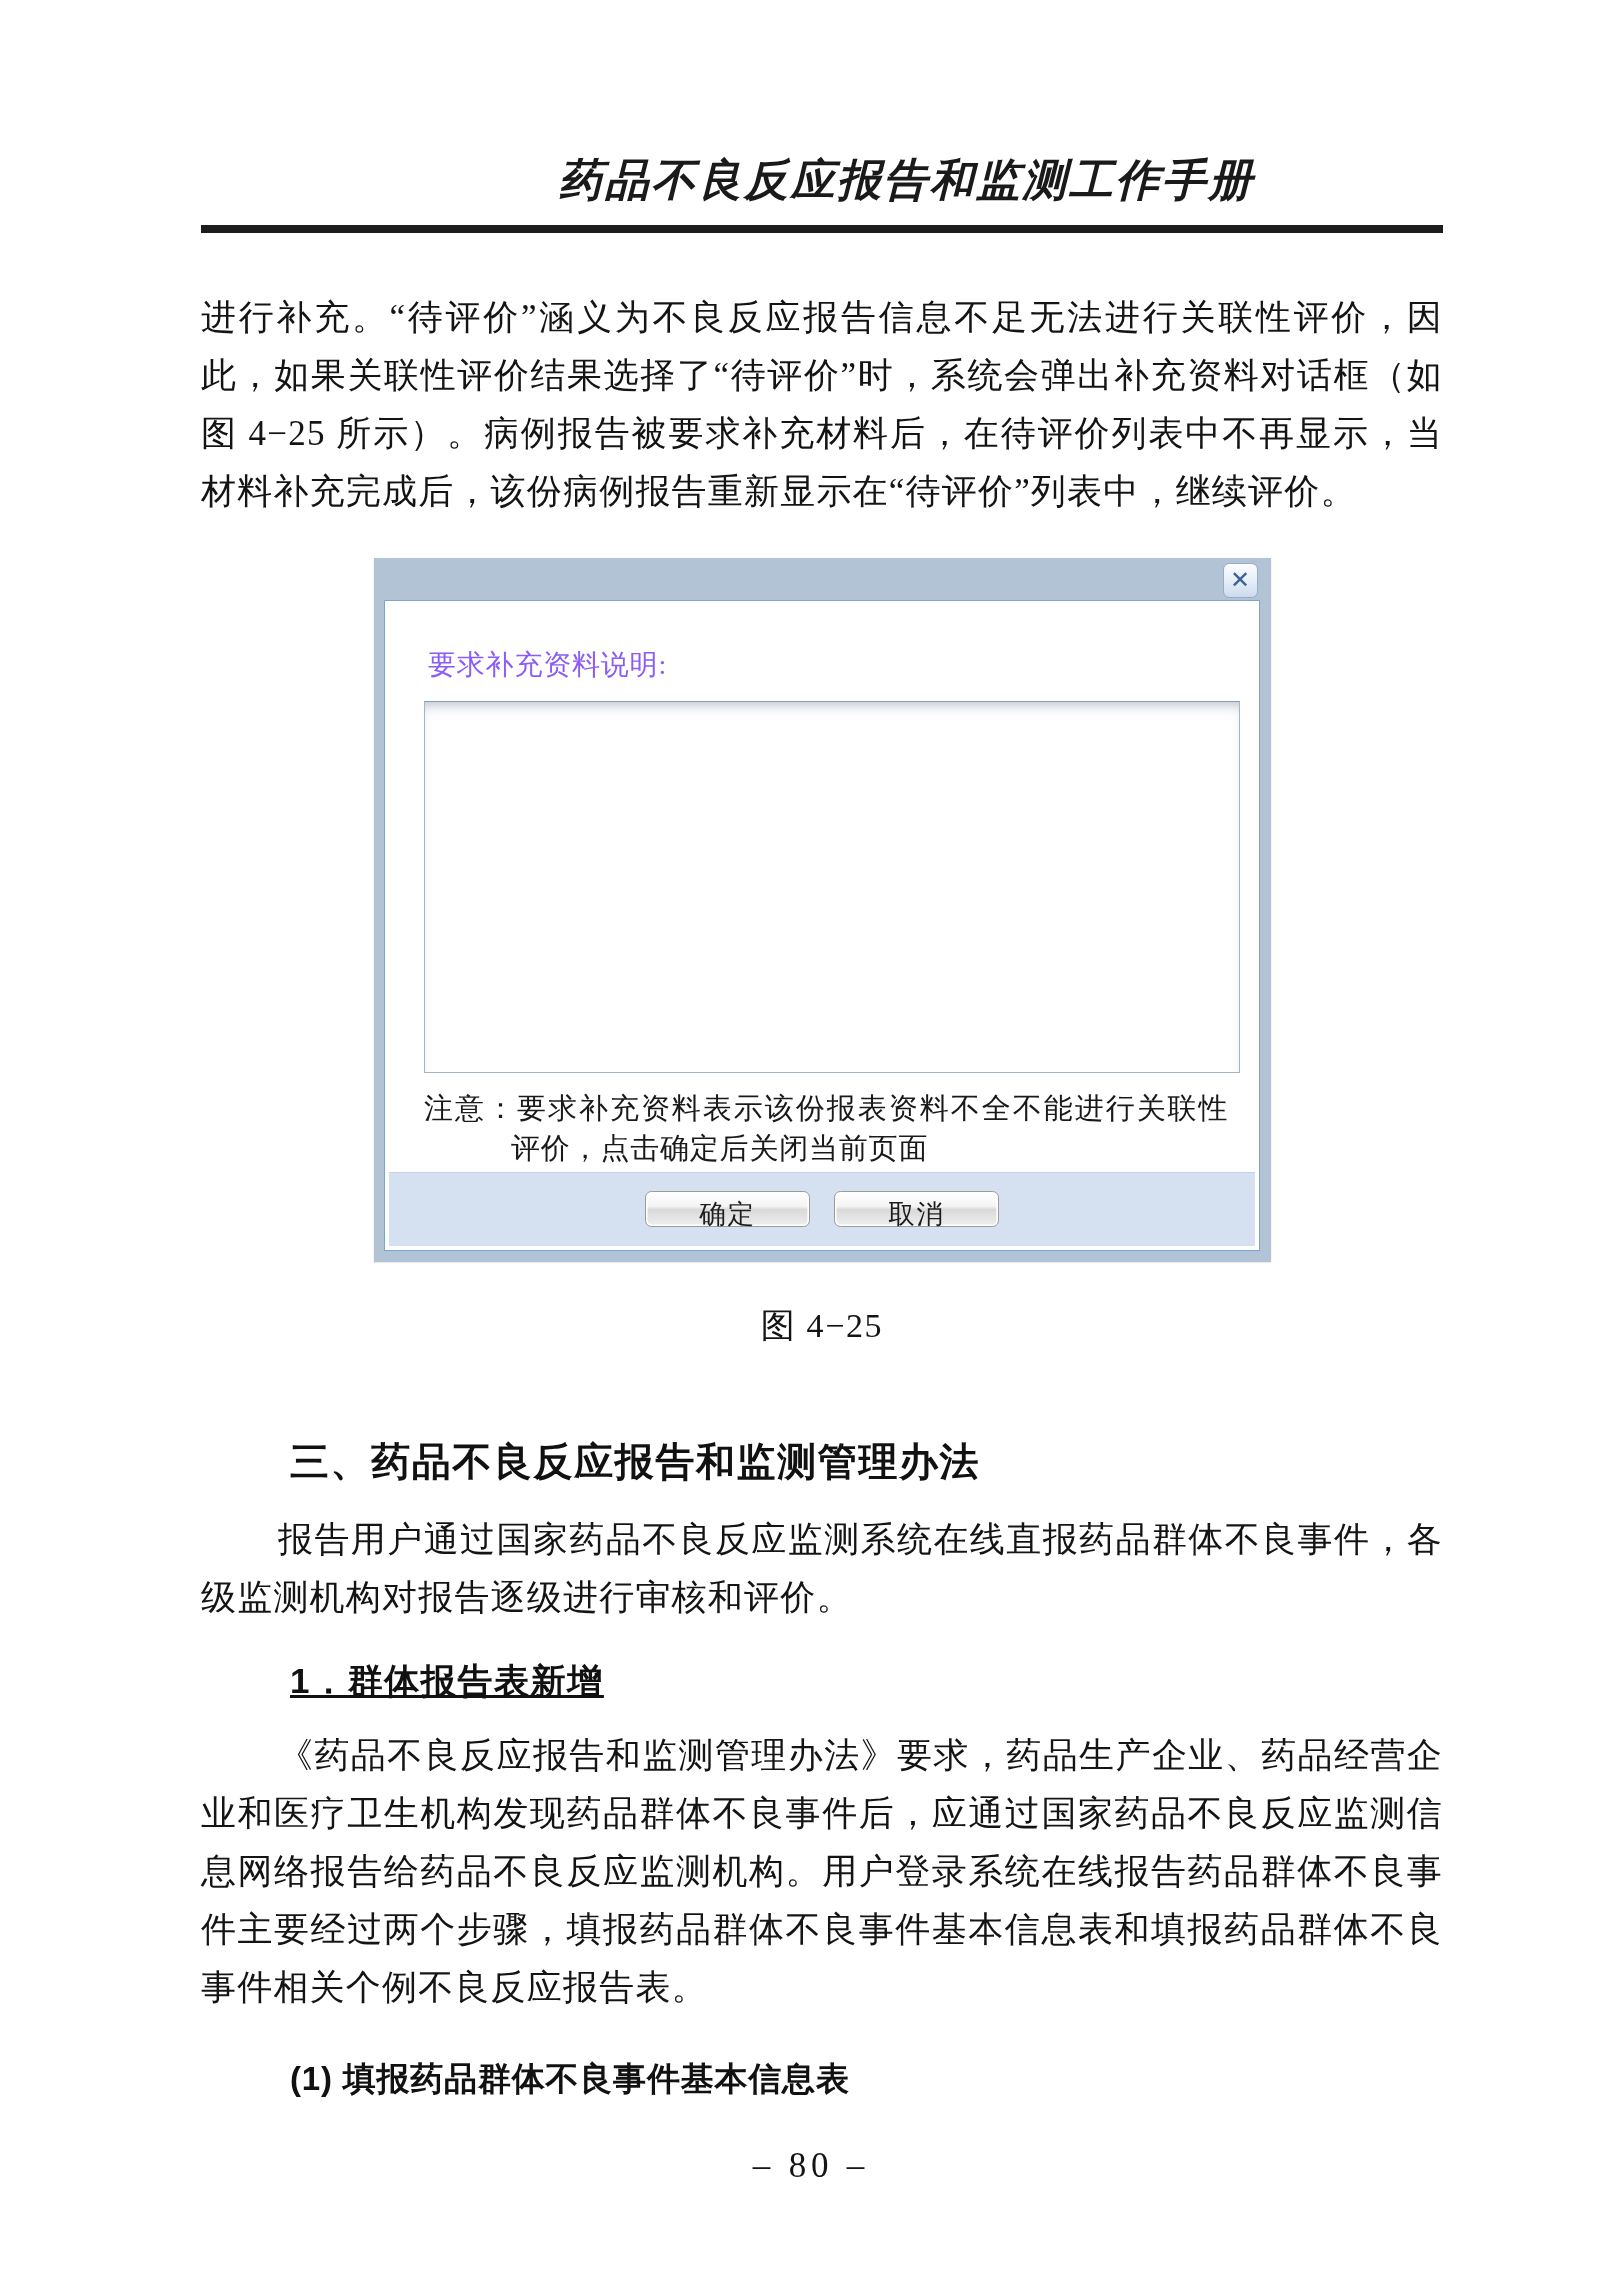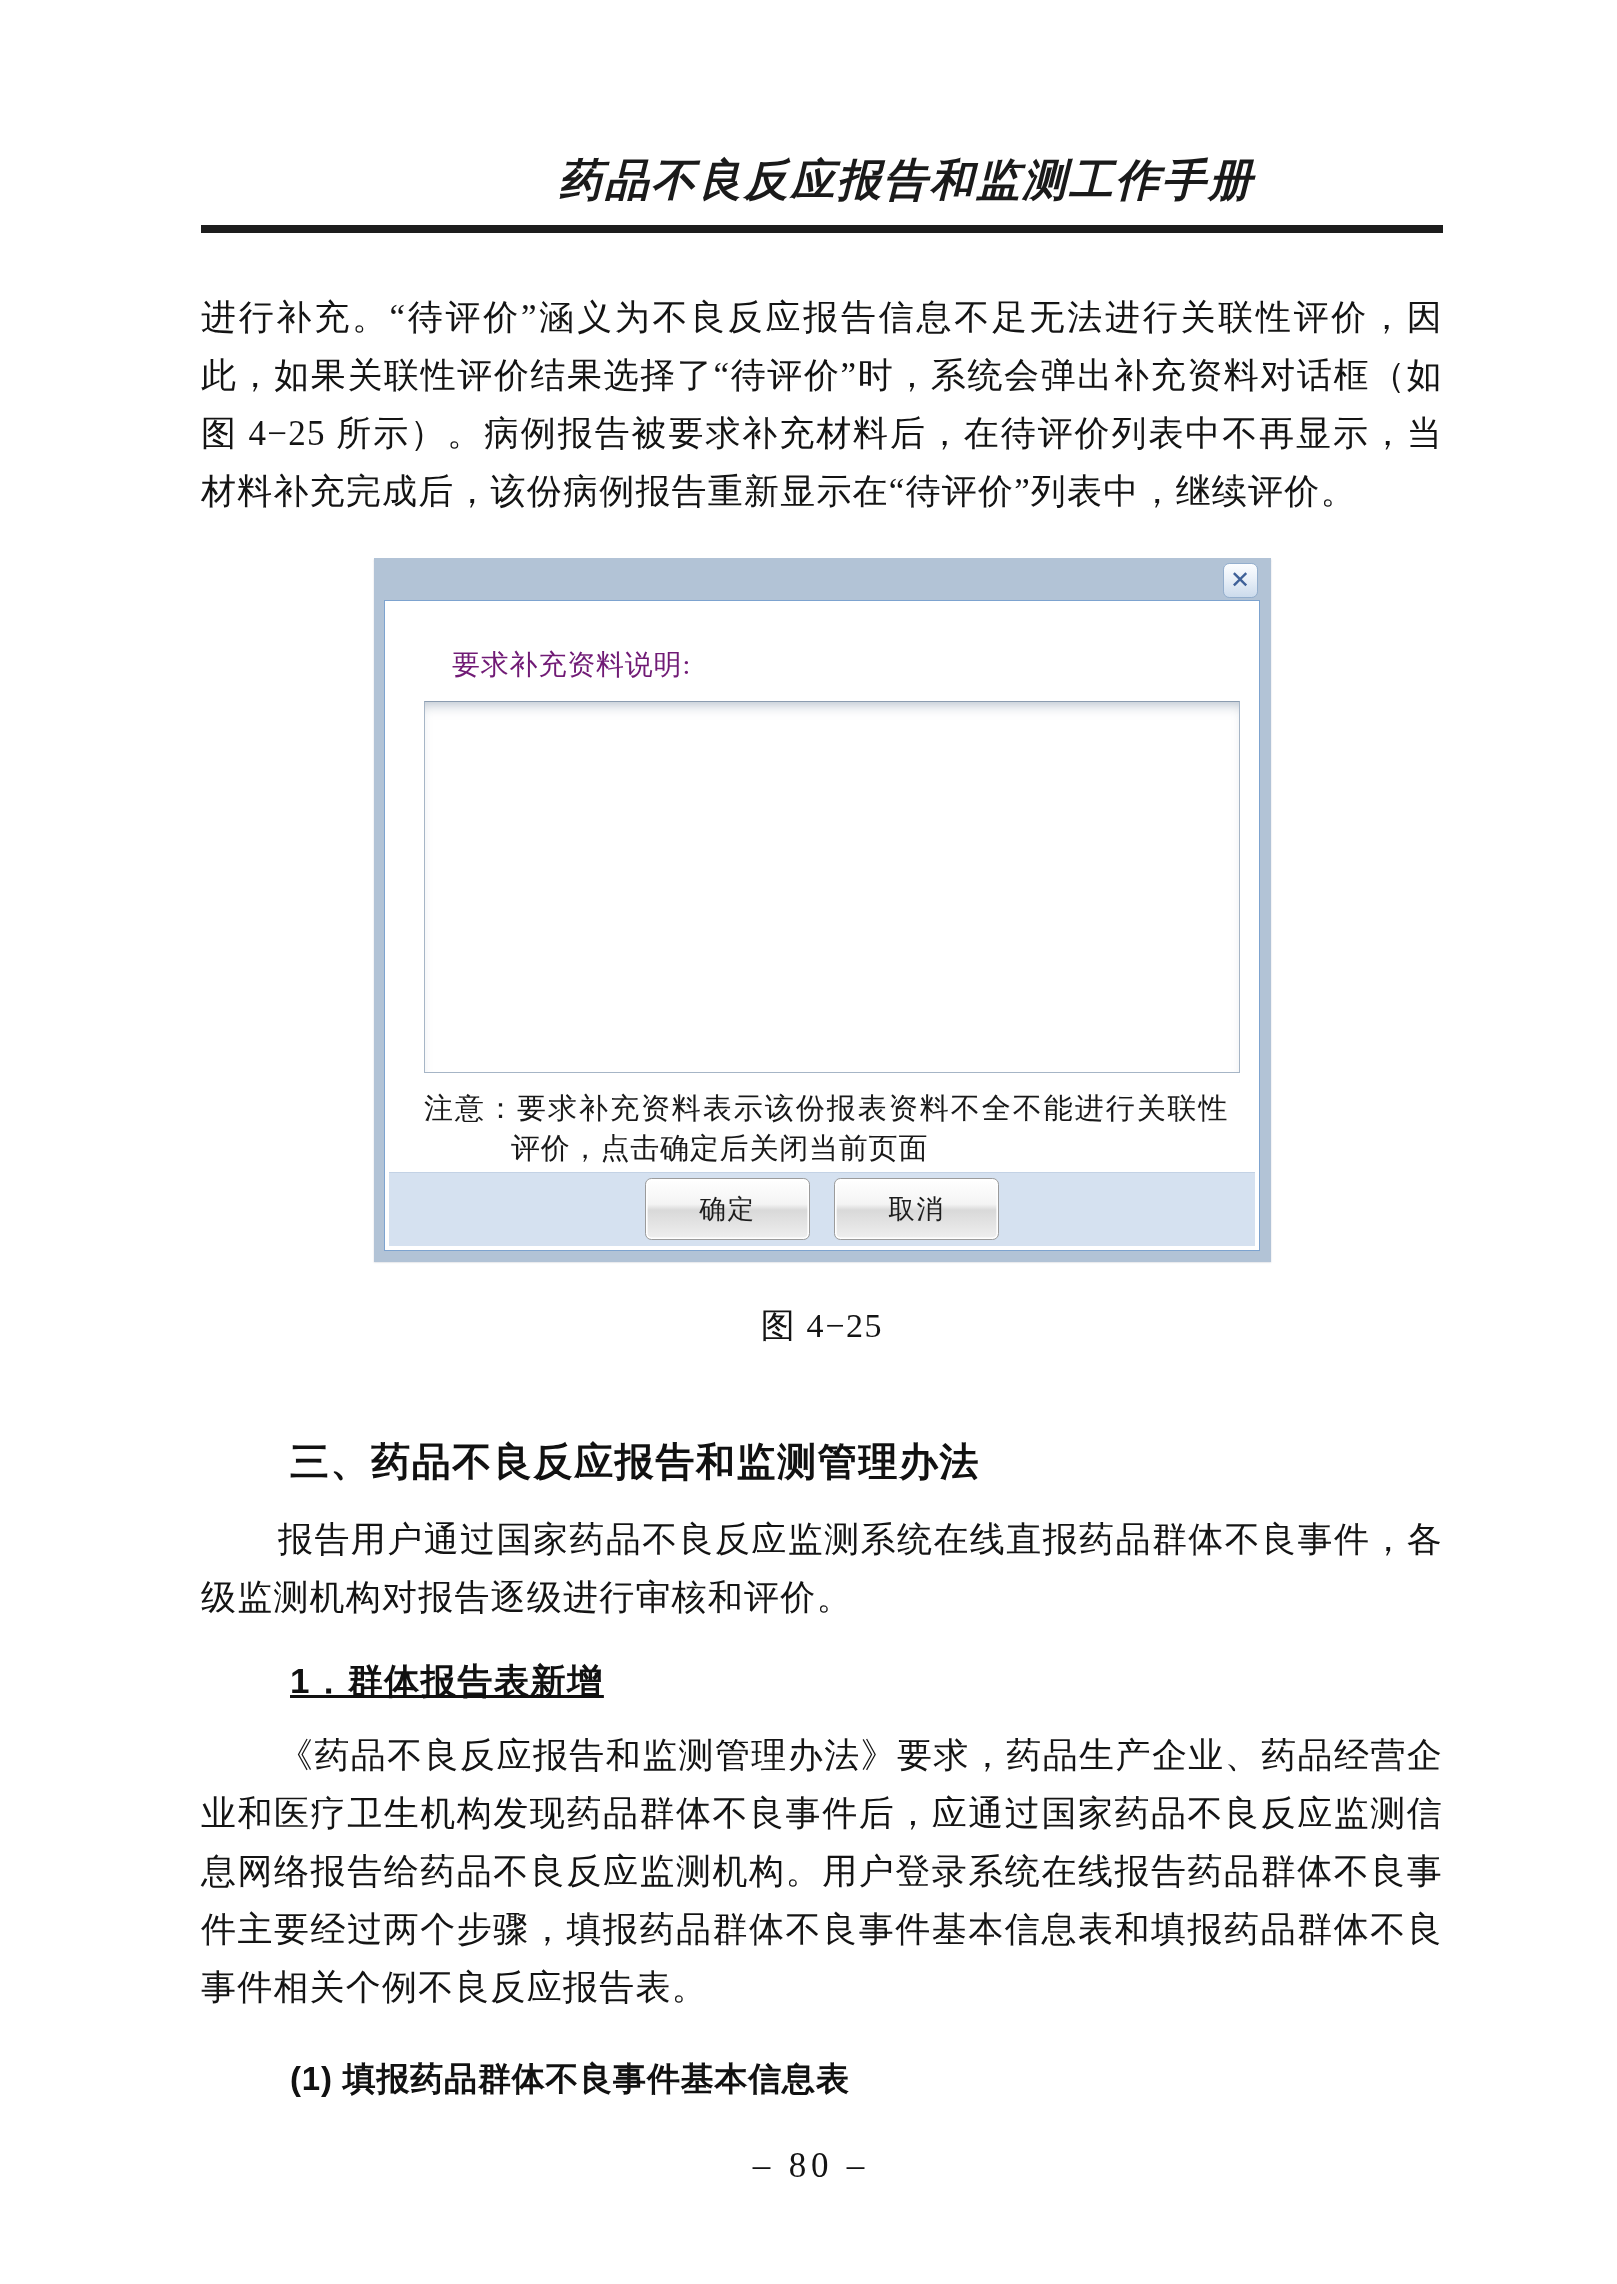--- a/index.html
+++ b/index.html
@@ -93,22 +93,21 @@
     flex-direction: column;
     overflow: hidden;
   }
   .dialog-content {
     flex: 1;
     padding: 37px 22.6px 0 35px;
   }
   .field-label {
     font-size: 28px;
     letter-spacing: 0.8px;
-    color: #701a75;
-    margin-left: 24px;
+    color: #8b5cf6;
   }
   .supplement-textarea {
     display: block;
     width: 816px;
     height: 372px;
     margin-top: 13px;
     border: 0.8px solid #a6b5c6;
     border-top-color: #8b9cb0;
     box-shadow: inset 0 9.7px 13px -7.3px rgba(105,125,150,.5);
     background: #ffffff;
@@ -131,21 +130,21 @@
     height: 85px;
     background: #d5e1f0;
     border-top: 0.8px solid #c3d2e5;
     display: flex;
     align-items: center;
     justify-content: center;
     gap: 24px;
   }
   .dlg-btn {
     width: 165px;
-    height: 62px;
+    height: 36px;
     border: 0.8px solid #9b9b9b;
     border-radius: 6.4px;
     background: linear-gradient(180deg, #ffffff 0%, #f4f4f4 42%, #d9d9d9 52%, #efefef 100%);
     box-shadow: inset 0 0 0 1.6px #ffffff;
     font-size: 26.6px;
     color: #1d1d1d;
     letter-spacing: 1.6px;
     cursor: pointer;
     font-family: inherit;
   }

